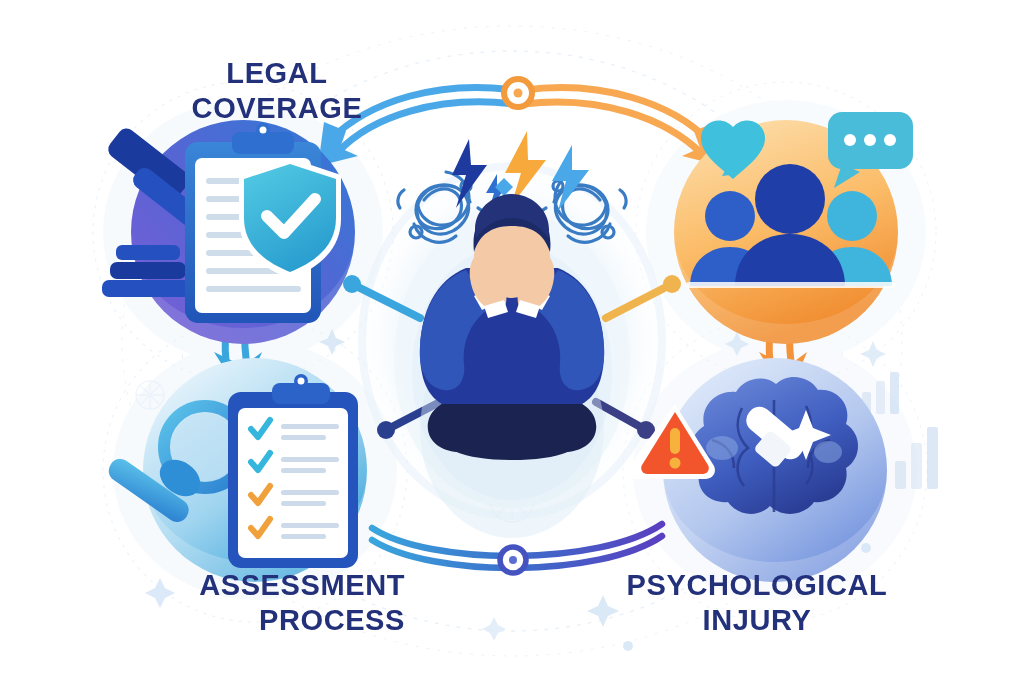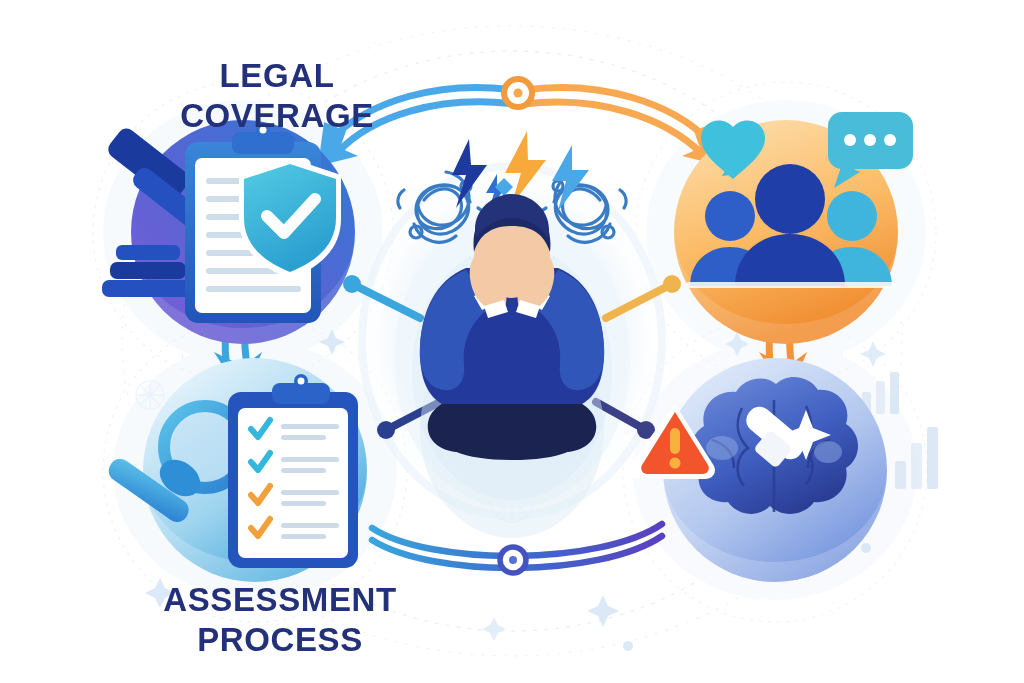--- a/index.html
+++ b/index.html
@@ -1,23 +1,23 @@
 <!DOCTYPE html>
 <html><head>
 <meta charset="utf-8">
 <style>
   html,body{margin:0;padding:0;background:#ffffff;}
   body{width:1024px;height:683px;overflow:hidden;font-family:"Liberation Sans",sans-serif;}
   #stage{position:relative;width:1024px;height:683px;background:#ffffff;overflow:hidden;}
   svg.layer{position:absolute;left:0;top:0;width:1024px;height:683px;}
-  .label{position:absolute;text-align:center;font-weight:700;font-size:33px;letter-spacing:.6px;
+  .label{position:absolute;text-align:center;font-weight:700;font-size:29px;letter-spacing:.6px;
          color:#23307a;line-height:1.22;text-transform:uppercase;white-space:pre-line;}
   #lbl-legal{left:152px;top:56px;width:250px;}
   #lbl-org{left:622px;top:56px;width:280px;}
-  #lbl-assess{left:155px;top:580px;width:250px;}
+  #lbl-assess{left:155px;top:568px;width:250px;text-align:right;}
   #lbl-psy{left:612px;top:568px;width:290px;}
 </style>
 </head>
 <body>
 
 <div id="stage">
 
   <svg class="layer" viewBox="0 0 1024 683">
     <defs>
       <linearGradient id="gLegal" x1="0" y1="1" x2="1" y2="0">
@@ -366,13 +366,15 @@
         <path d="M484 306 l20 -6 l4 12 l-20 6z" fill="#ffffff"></path>
         <path d="M540 306 l-20 -6 l-4 12 l20 6z" fill="#ffffff"></path>
       </g>
     </g>
   </svg>
 
   <div class="label" id="lbl-legal">Legal
 Coverage</div>
   <div class="label" id="lbl-assess">Assessment
 Process</div>
+  <div class="label" id="lbl-psy">Psychological
+Injury</div>
 </div>
 
 </body></html>

